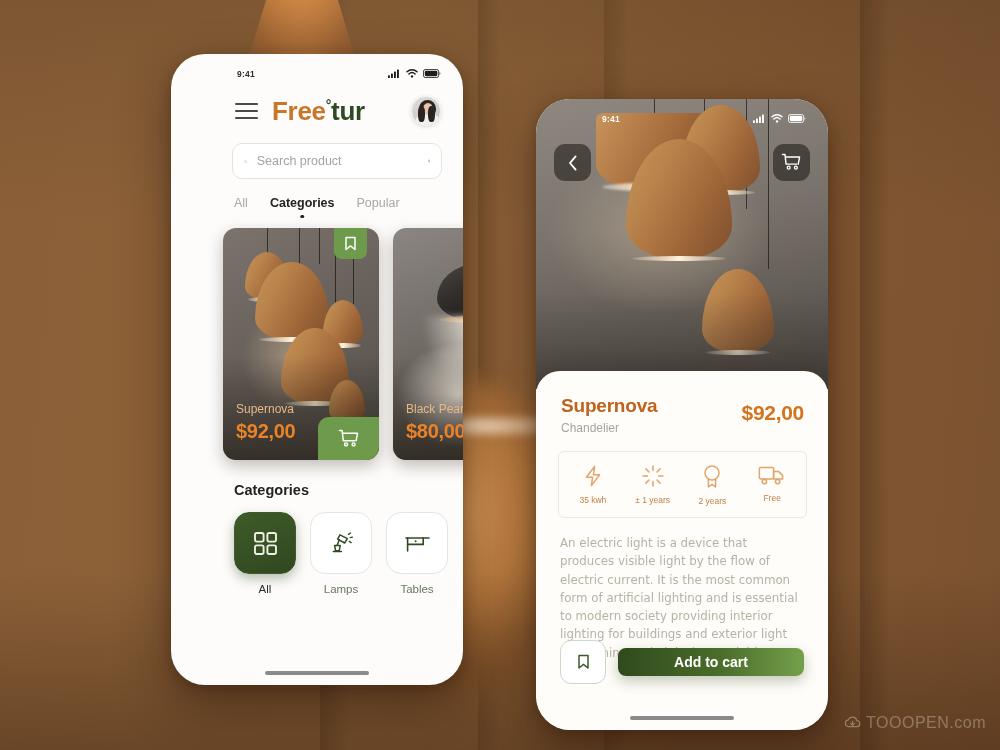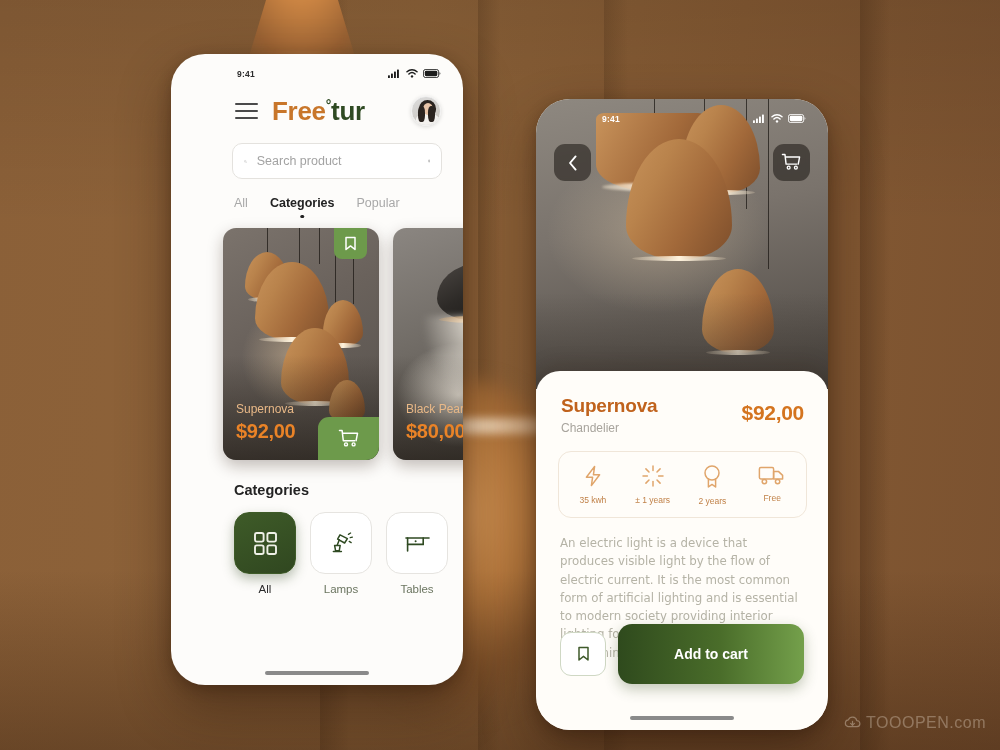--- a/index.html
+++ b/index.html
@@ -248,36 +248,36 @@
   .rp-sheet {
     position: absolute; left: 0; right: 0; top: 272px; bottom: 0;
     background: #fffdf9; border-radius: 24px 24px 34px 34px;
     box-shadow: 0 -6px 20px rgba(40,24,10,.18);
   }
   .rp-head { display: flex; align-items: flex-start; padding: 24px 24px 0 25px; }
   .rp-name { font-size: 19px; font-weight: 700; color: #c0621c; letter-spacing: -.2px; }
   .rp-sub { font-size: 12px; color: #a8a49d; margin-top: 4px; }
   .rp-price { margin-left: auto; font-size: 21px; font-weight: 700; color: #d4741f; letter-spacing: -.3px; padding-top: 6px; }
   .specs {
-    margin: 16px 21px 0 22px; border: 1px solid #f0e6d9; border-radius: 13px;
+    margin: 16px 21px 0 22px; border: 1px solid #f0e6d9; border-radius: 6px;
     display: flex; padding: 12px 4px 11px 4px;
   }
   .spec { flex: 1; display: flex; flex-direction: column; align-items: center; gap: 7px; }
   .spec-label { font-size: 8.5px; color: #c08148; font-weight: 400; }
   .rp-desc {
     margin: 16px 24px 0 24px; font-size: 11.8px; line-height: 1.55;
     color: #b5b3a6; font-family: "DejaVu Sans", sans-serif;
   }
   .rp-actions { position: absolute; left: 24px; right: 24px; bottom: 46px; display: flex; gap: 12px; align-items: center; }
   .save-btn {
     width: 46px; height: 44px; border-radius: 11px; border: 1px solid #cfd8c4;
     background: #fff; display: flex; align-items: center; justify-content: center; cursor: pointer;
   }
   .addcart-btn {
-    flex: 1; height: 60px; border-radius: 14px; border: none; cursor: pointer;
+    flex: 1; height: 28px; border-radius: 8px; border: none; cursor: pointer;
     background: linear-gradient(90deg, #2f4a1d 0%, #4a6d2a 55%, #74a04b 100%);
     color: #fff; font-size: 14px; font-weight: 700; font-family: inherit;
     box-shadow: 0 5px 14px rgba(50,74,30,.3);
   }
 
   
   .watermark {
     position: absolute; right: 14px; bottom: 18px;
     display: flex; align-items: center; gap: 5px;
     font-size: 16px; color: rgba(255,245,232,.30); letter-spacing: .5px;

